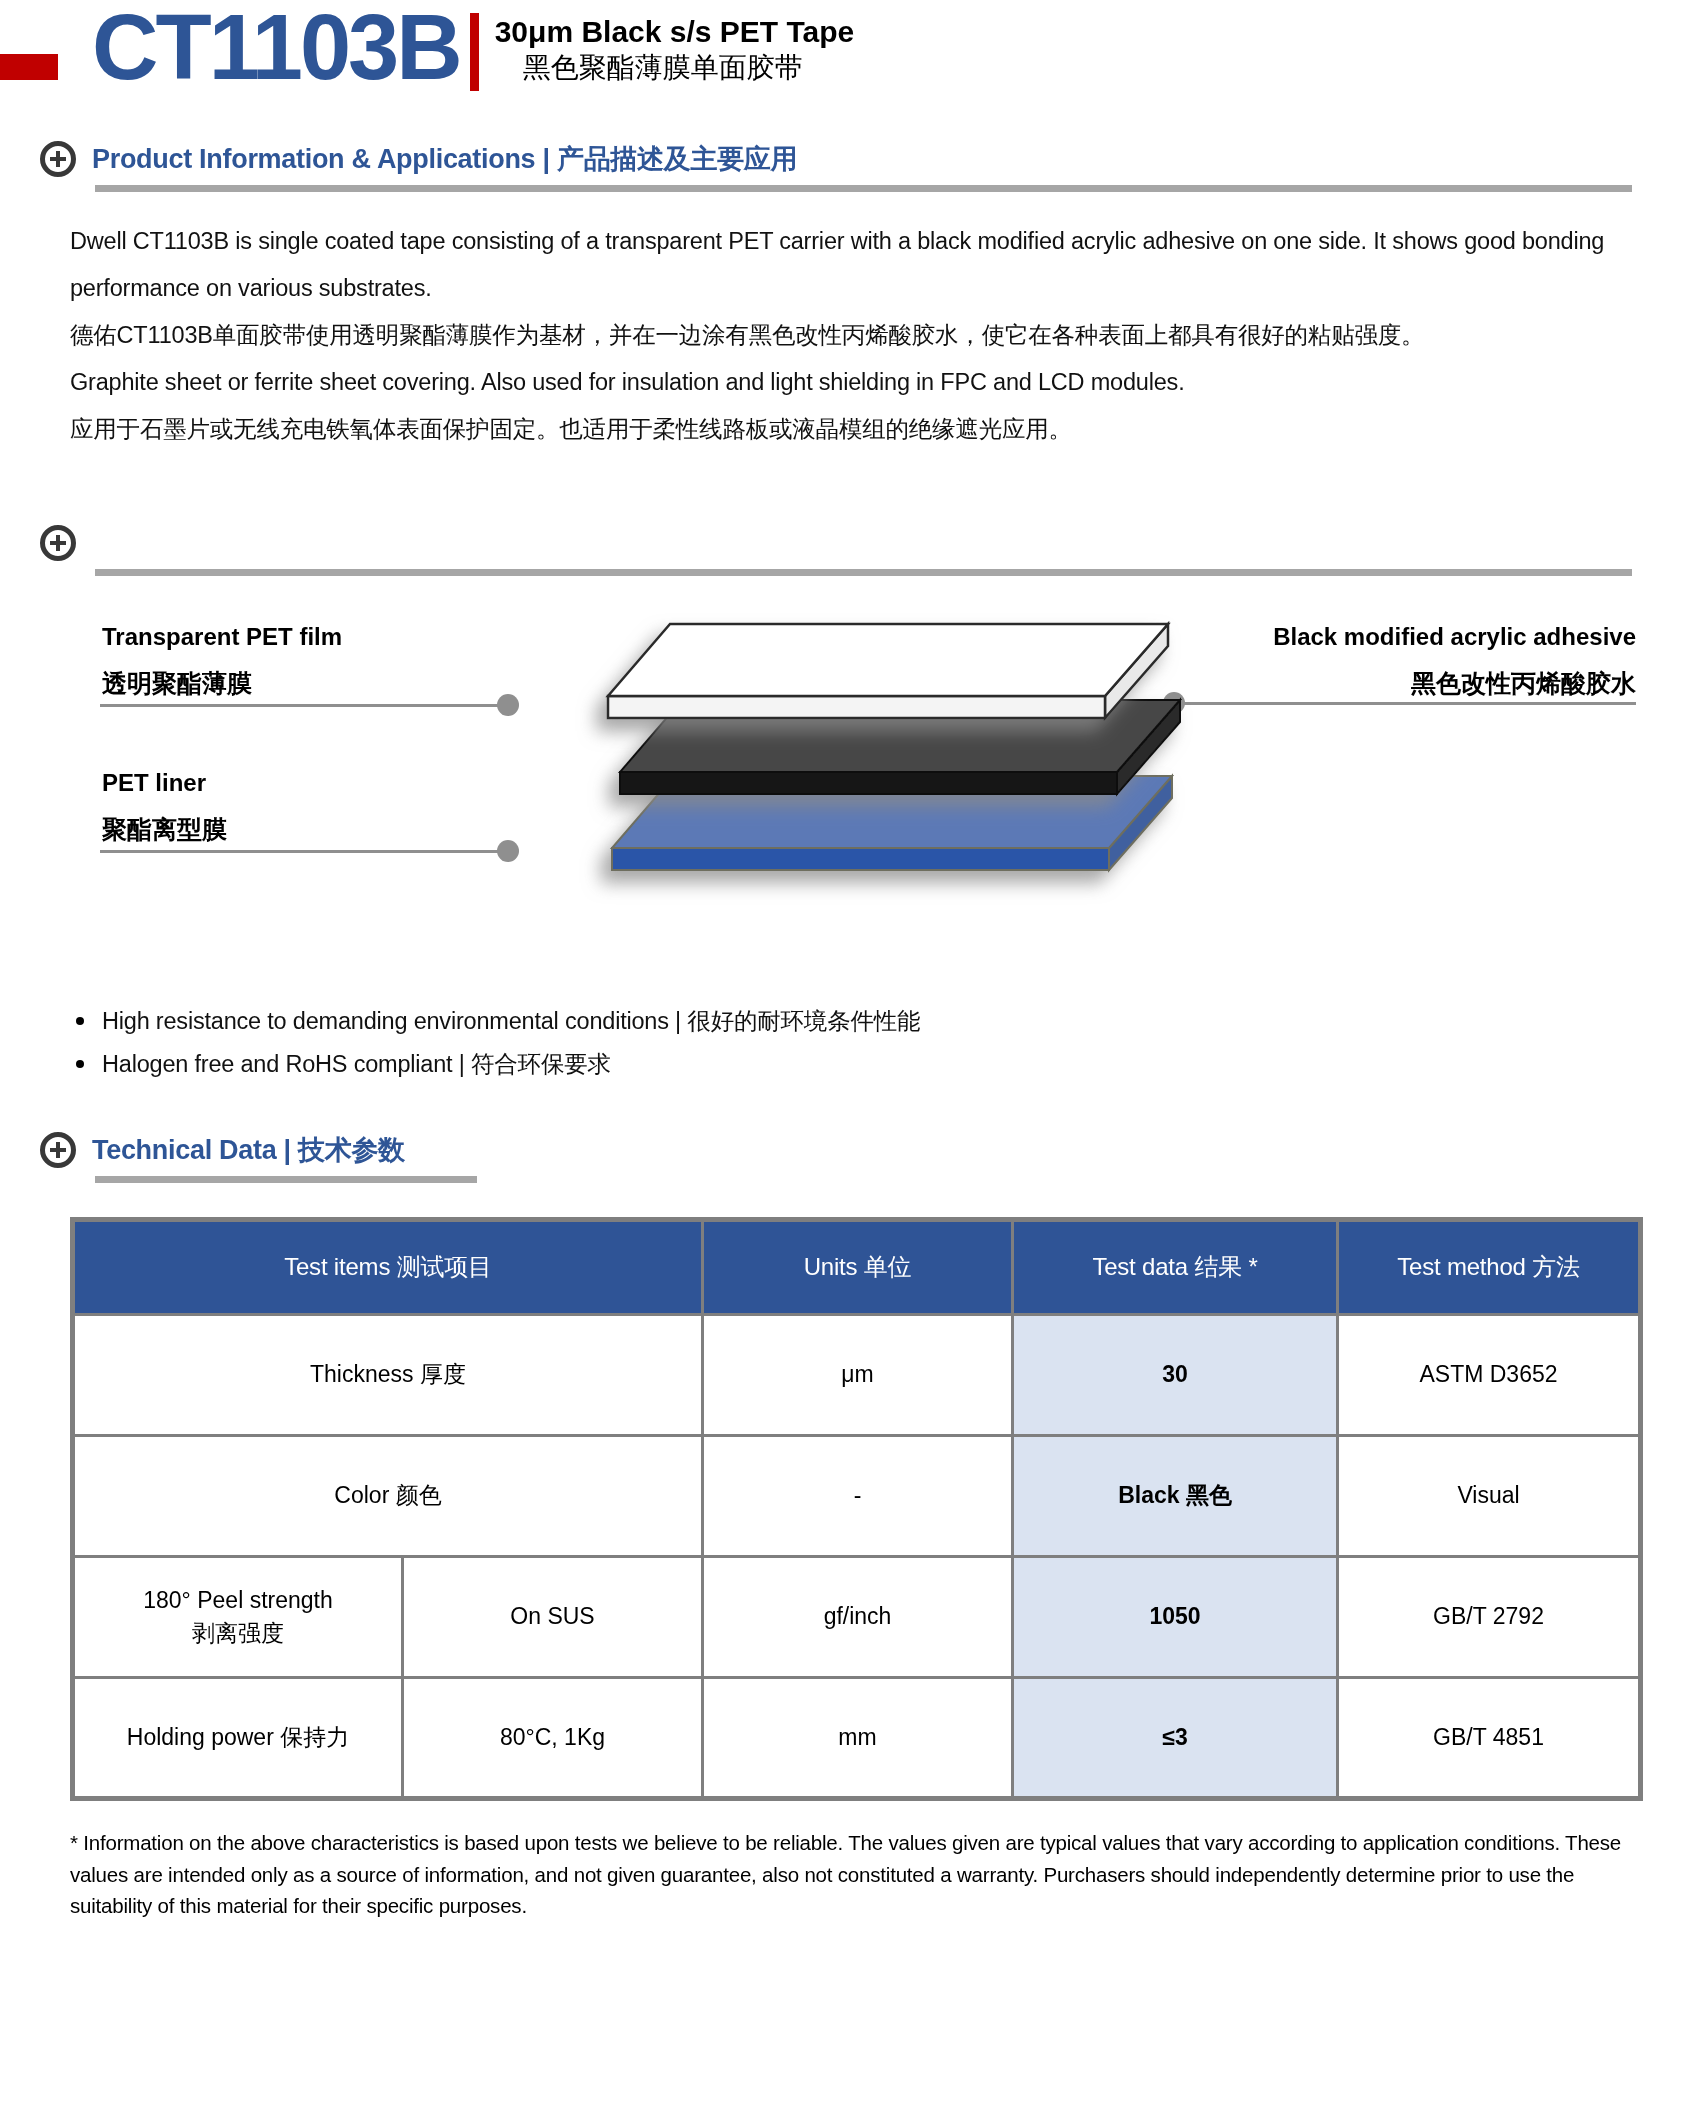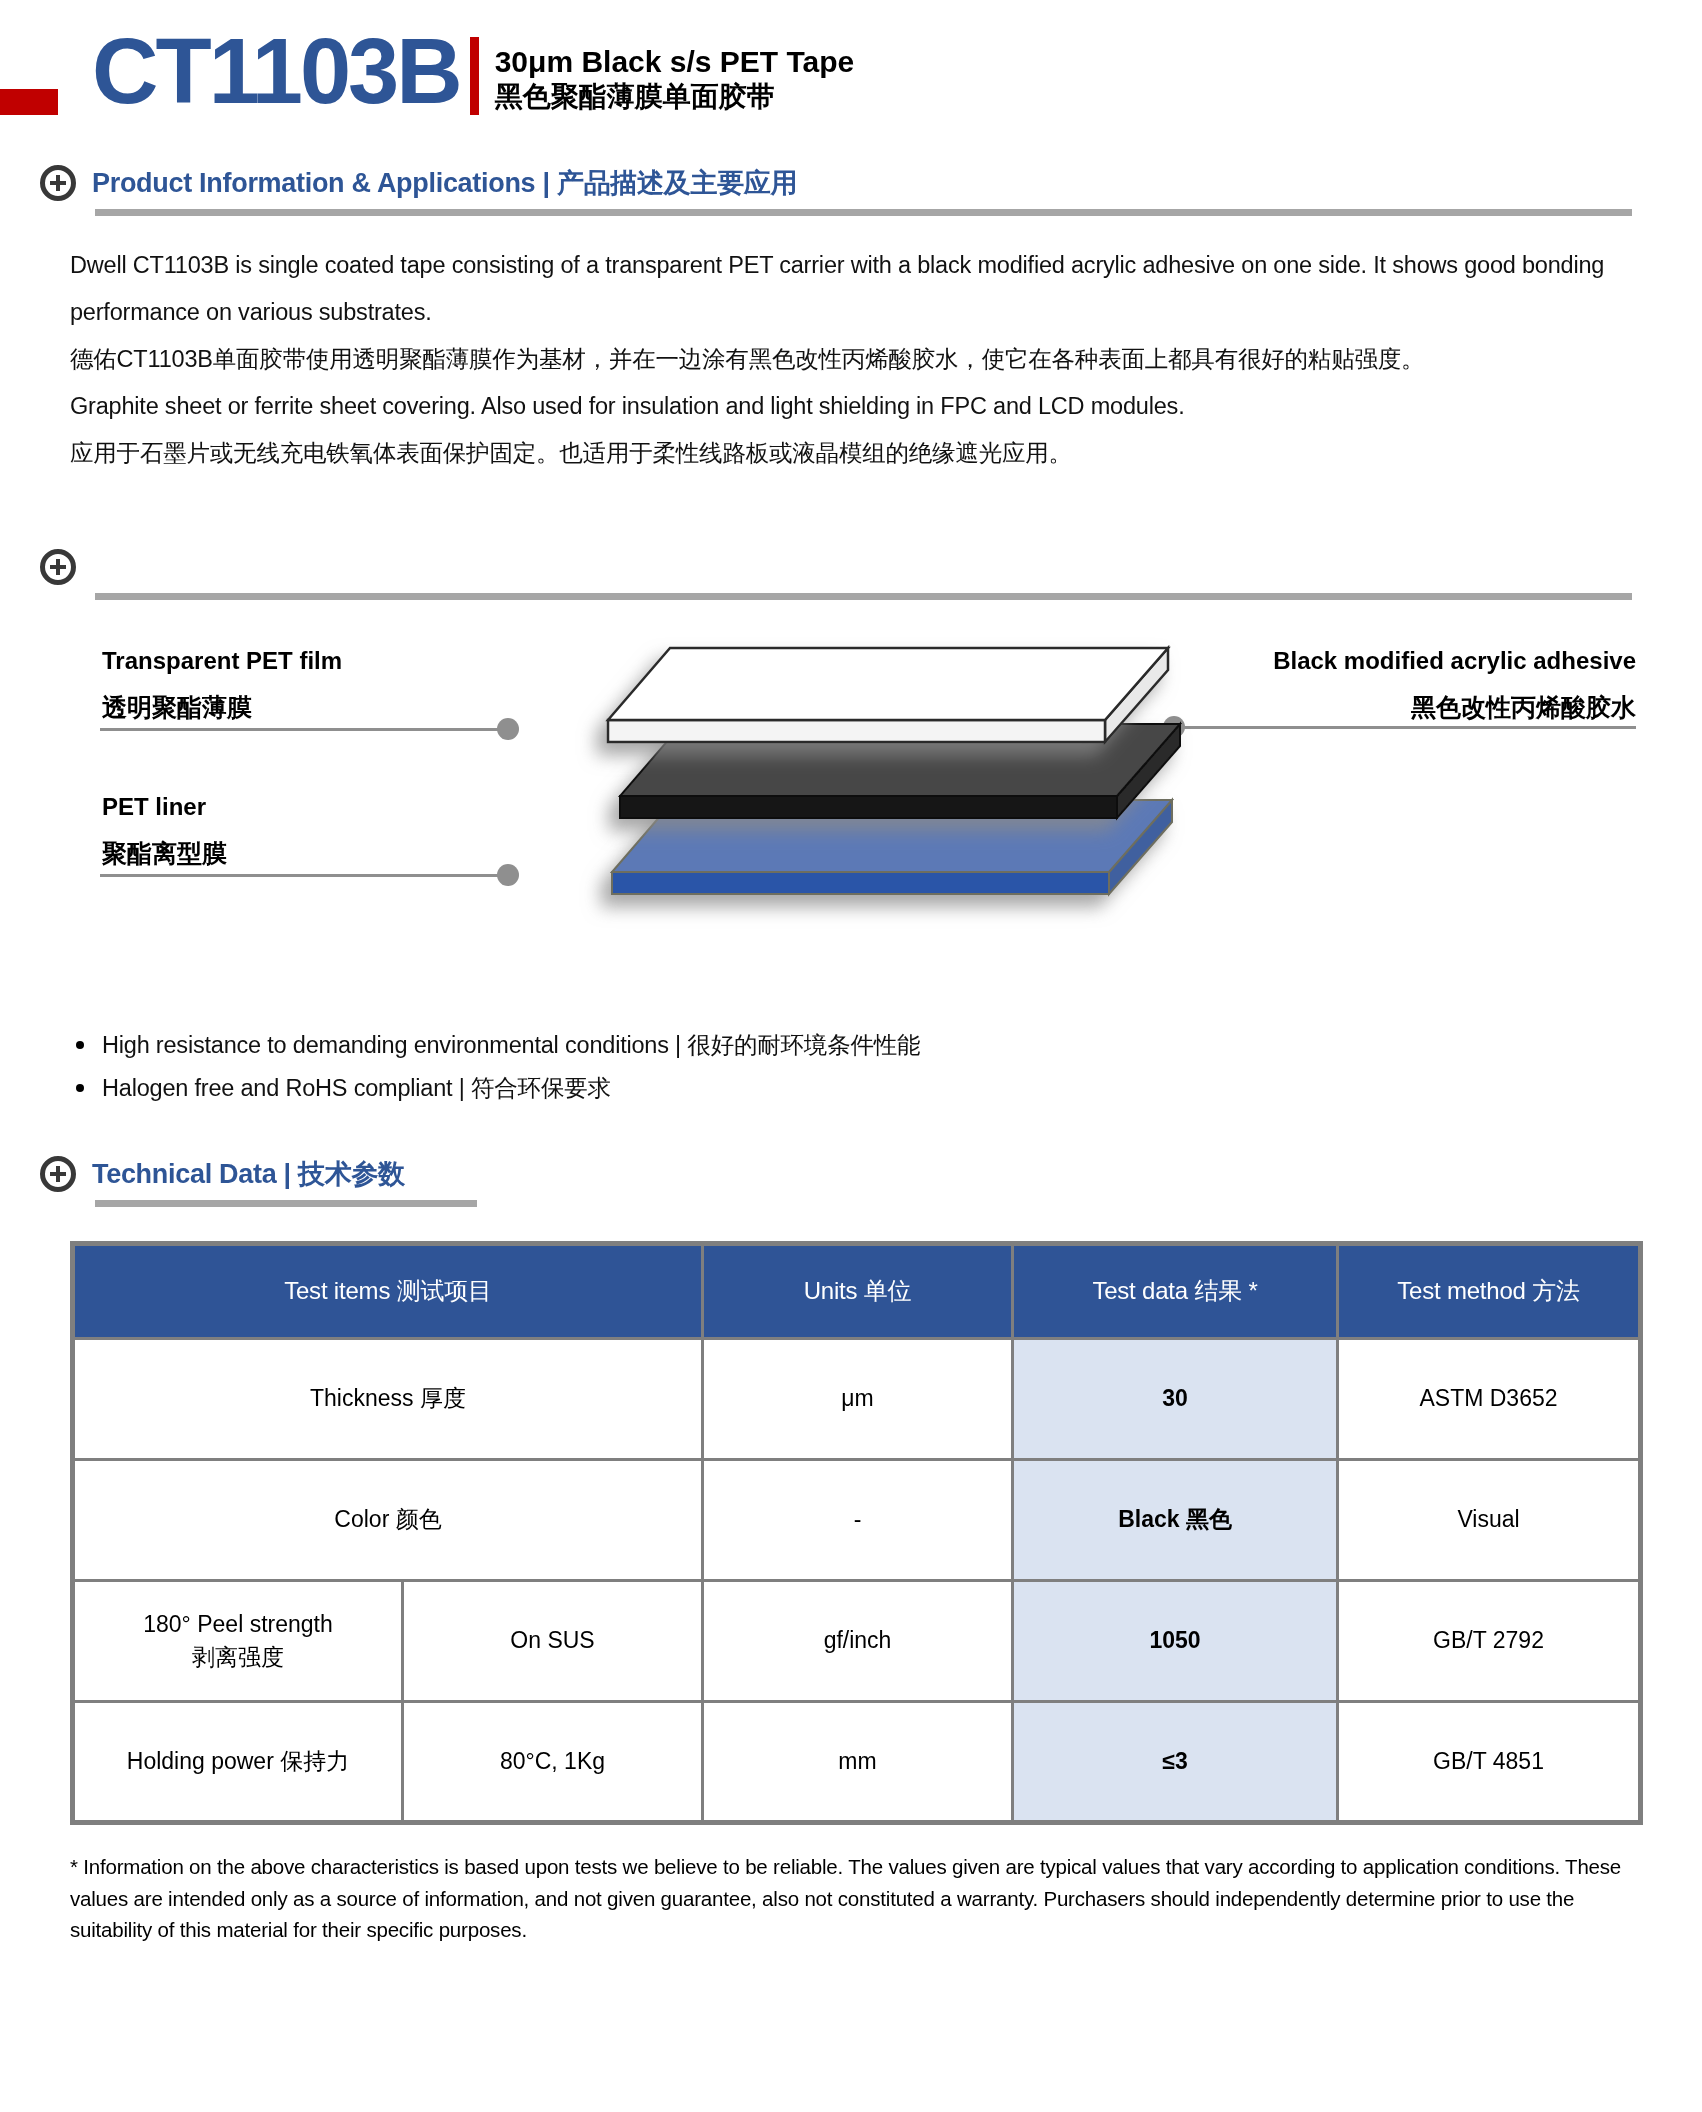--- a/index.html
+++ b/index.html
@@ -19,30 +19,30 @@
   * { box-sizing: border-box; margin: 0; padding: 0; }
   html, body { background: #fff; }
   body {
     width: 1702px;
     font-family: "Liberation Sans", sans-serif;
     color: #111;
   }
   .page { position: relative; width: 1702px; height: 2112px; overflow: hidden; background: #fff; }
 
   
-  .brand { display: flex; align-items: flex-end; padding-top: 28px; }
+  .brand { display: flex; align-items: center; padding-top: 4px; }
   .red-bar { width: 58px; height: 26px; background: var(--brand-red); margin-top: 38px; flex: none; }
   .brand-title {
     font-size: 92px; font-weight: bold; color: var(--accent-blue);
     letter-spacing: -3px; line-height: 0.95; margin-left: 34px;
   }
   .red-divider { width: 9px; height: 78px; background: var(--brand-red); margin: 8px 16px 0 10px; flex: none; }
   .subtitle { margin-top: 6px; }
   .subtitle-en { font-size: 30px; font-weight: bold; color: #000; line-height: 1.15; }
-  .subtitle-zh { font-size: 28px; font-weight: bold; color: #000; line-height: 1.3; }
+  .subtitle-zh { font-size: 28px; font-weight: normal; color: #000; line-height: 1.3; margin-left: 28px; }
 
   
   .section-head { display: flex; align-items: center; margin-left: 40px; }
   .plus-icon {
     width: 36px; height: 36px; border: 5px solid #383838; border-radius: 50%;
     position: relative; flex: none; background: #fff;
   }
   .plus-icon::before, .plus-icon::after { content: ""; position: absolute; background: #383838; }
   .plus-icon::before { width: 16px; height: 4px; left: 5px; top: 11px; }
   .plus-icon::after  { width: 4px; height: 16px; left: 11px; top: 5px; }

